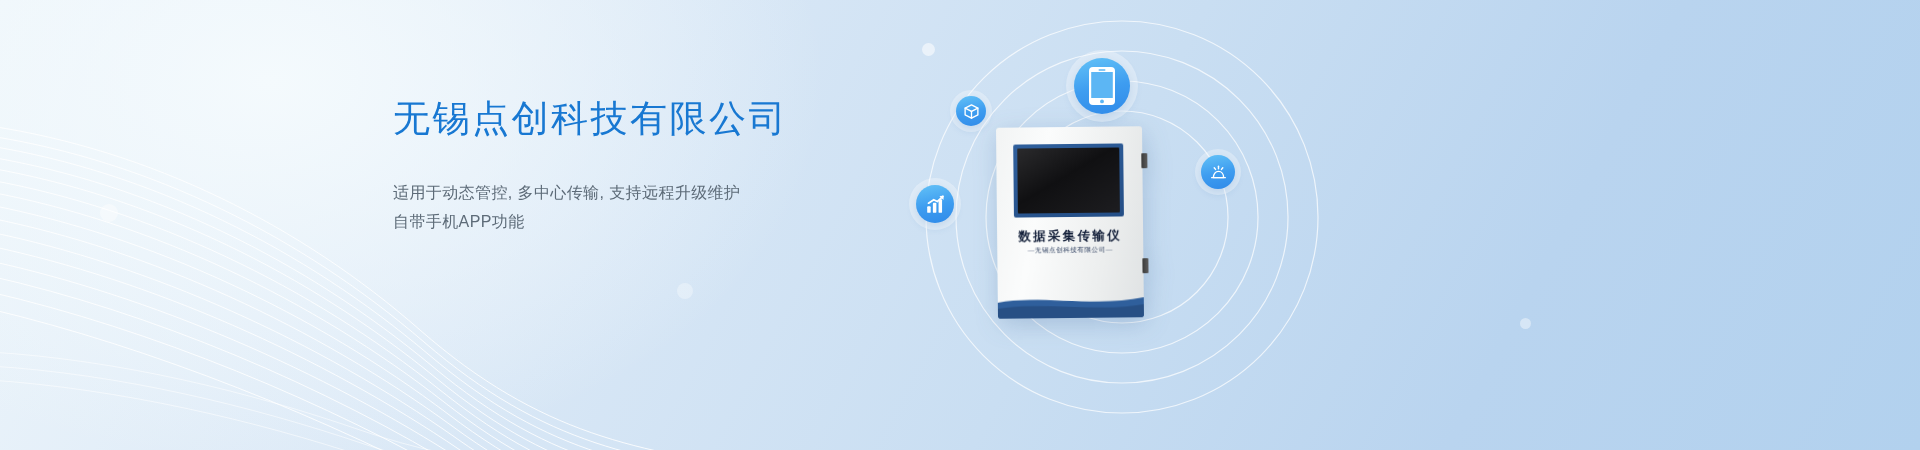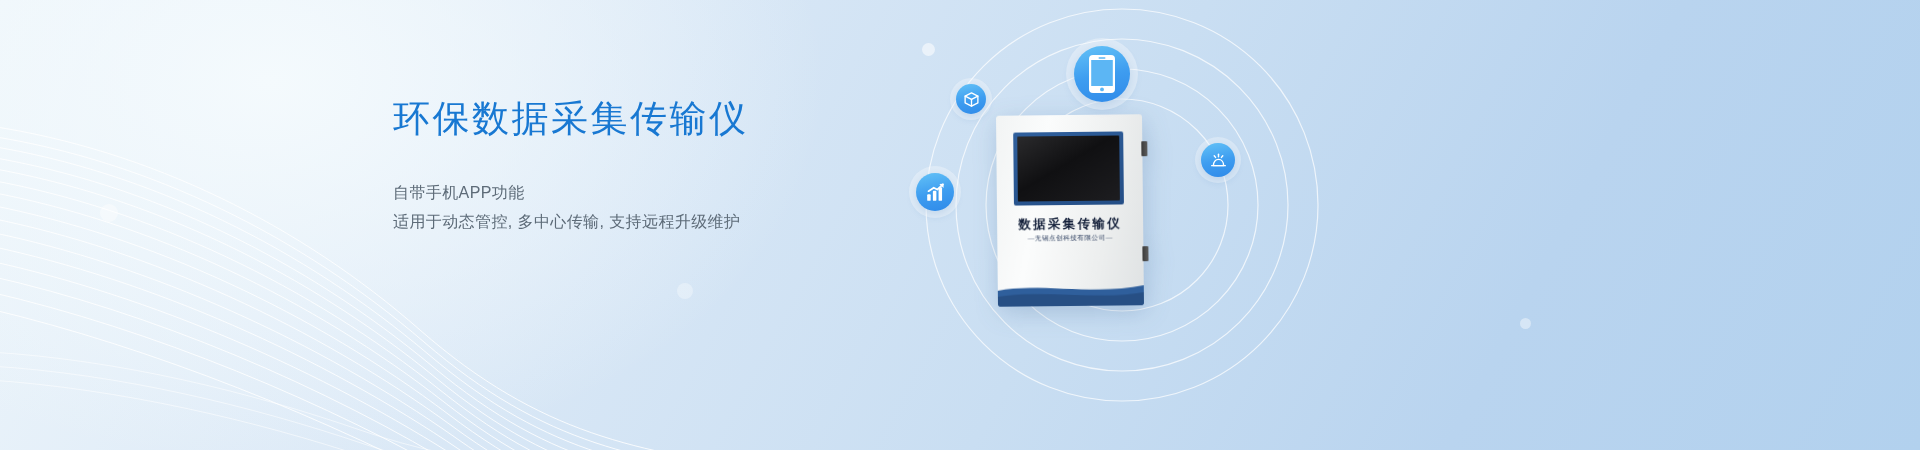--- a/index.html
+++ b/index.html
@@ -39,21 +39,21 @@
   .sub-list { margin-top:36px; }
   .sub-line {
     font-size:16px;
     color:#5d6b78;
     line-height:29px;
     letter-spacing:.4px;
     white-space:nowrap;
   }
 
   
-  .visual { position:absolute; left:860px; top:0; width:560px; height:396px; }
+  .visual { position:absolute; left:860px; top:12px; width:560px; height:396px; }
 
   .rings { position:absolute; left:0; top:0; width:560px; height:450px; }
 
   
   .device {
     position:absolute; left:137px; top:115px;
     width:146px; height:191px;
     transform:rotate(-0.6deg);
     filter:drop-shadow(2px 6px 12px rgba(40,80,130,.22));
   }
@@ -147,24 +147,24 @@
       <path d="M-10 380 C 120 389, 254 420, 368 458 S 564 494, 704 500"></path>
     </g>
   </svg>
 
   <div class="bubble" style="left:100px;top:204px;width:18px;height:18px;"></div>
   <div class="bubble" style="left:677px;top:283px;width:16px;height:16px;background:rgba(255,255,255,.32);"></div>
   <div class="bubble" style="left:922px;top:43px;width:13px;height:13px;background:rgba(255,255,255,.55);"></div>
   <div class="bubble" style="left:1520px;top:318px;width:11px;height:11px;background:rgba(255,255,255,.42);"></div>
 
   <div class="text-block">
-    <h1 class="headline">环保数据采集传输仪</h1>
+    <h1 class="headline">无锡点创科技有限公司</h1>
     <div class="sub-list">
+      <p class="sub-line">适用于动态管控, 多中心传输, 支持远程升级维护</p>
       <p class="sub-line">自带手机APP功能</p>
-      <p class="sub-line">适用于动态管控, 多中心传输, 支持远程升级维护</p>
     </div>
   </div>
 
   <div class="visual">
 
     <svg class="rings" viewBox="0 0 560 450">
       <g fill="none" stroke="#ffffff" stroke-opacity="0.72" stroke-width="1.2">
         <circle cx="262" cy="205" r="106"></circle>
         <circle cx="262" cy="205" r="136"></circle>
         <circle cx="262" cy="205" r="166"></circle>

